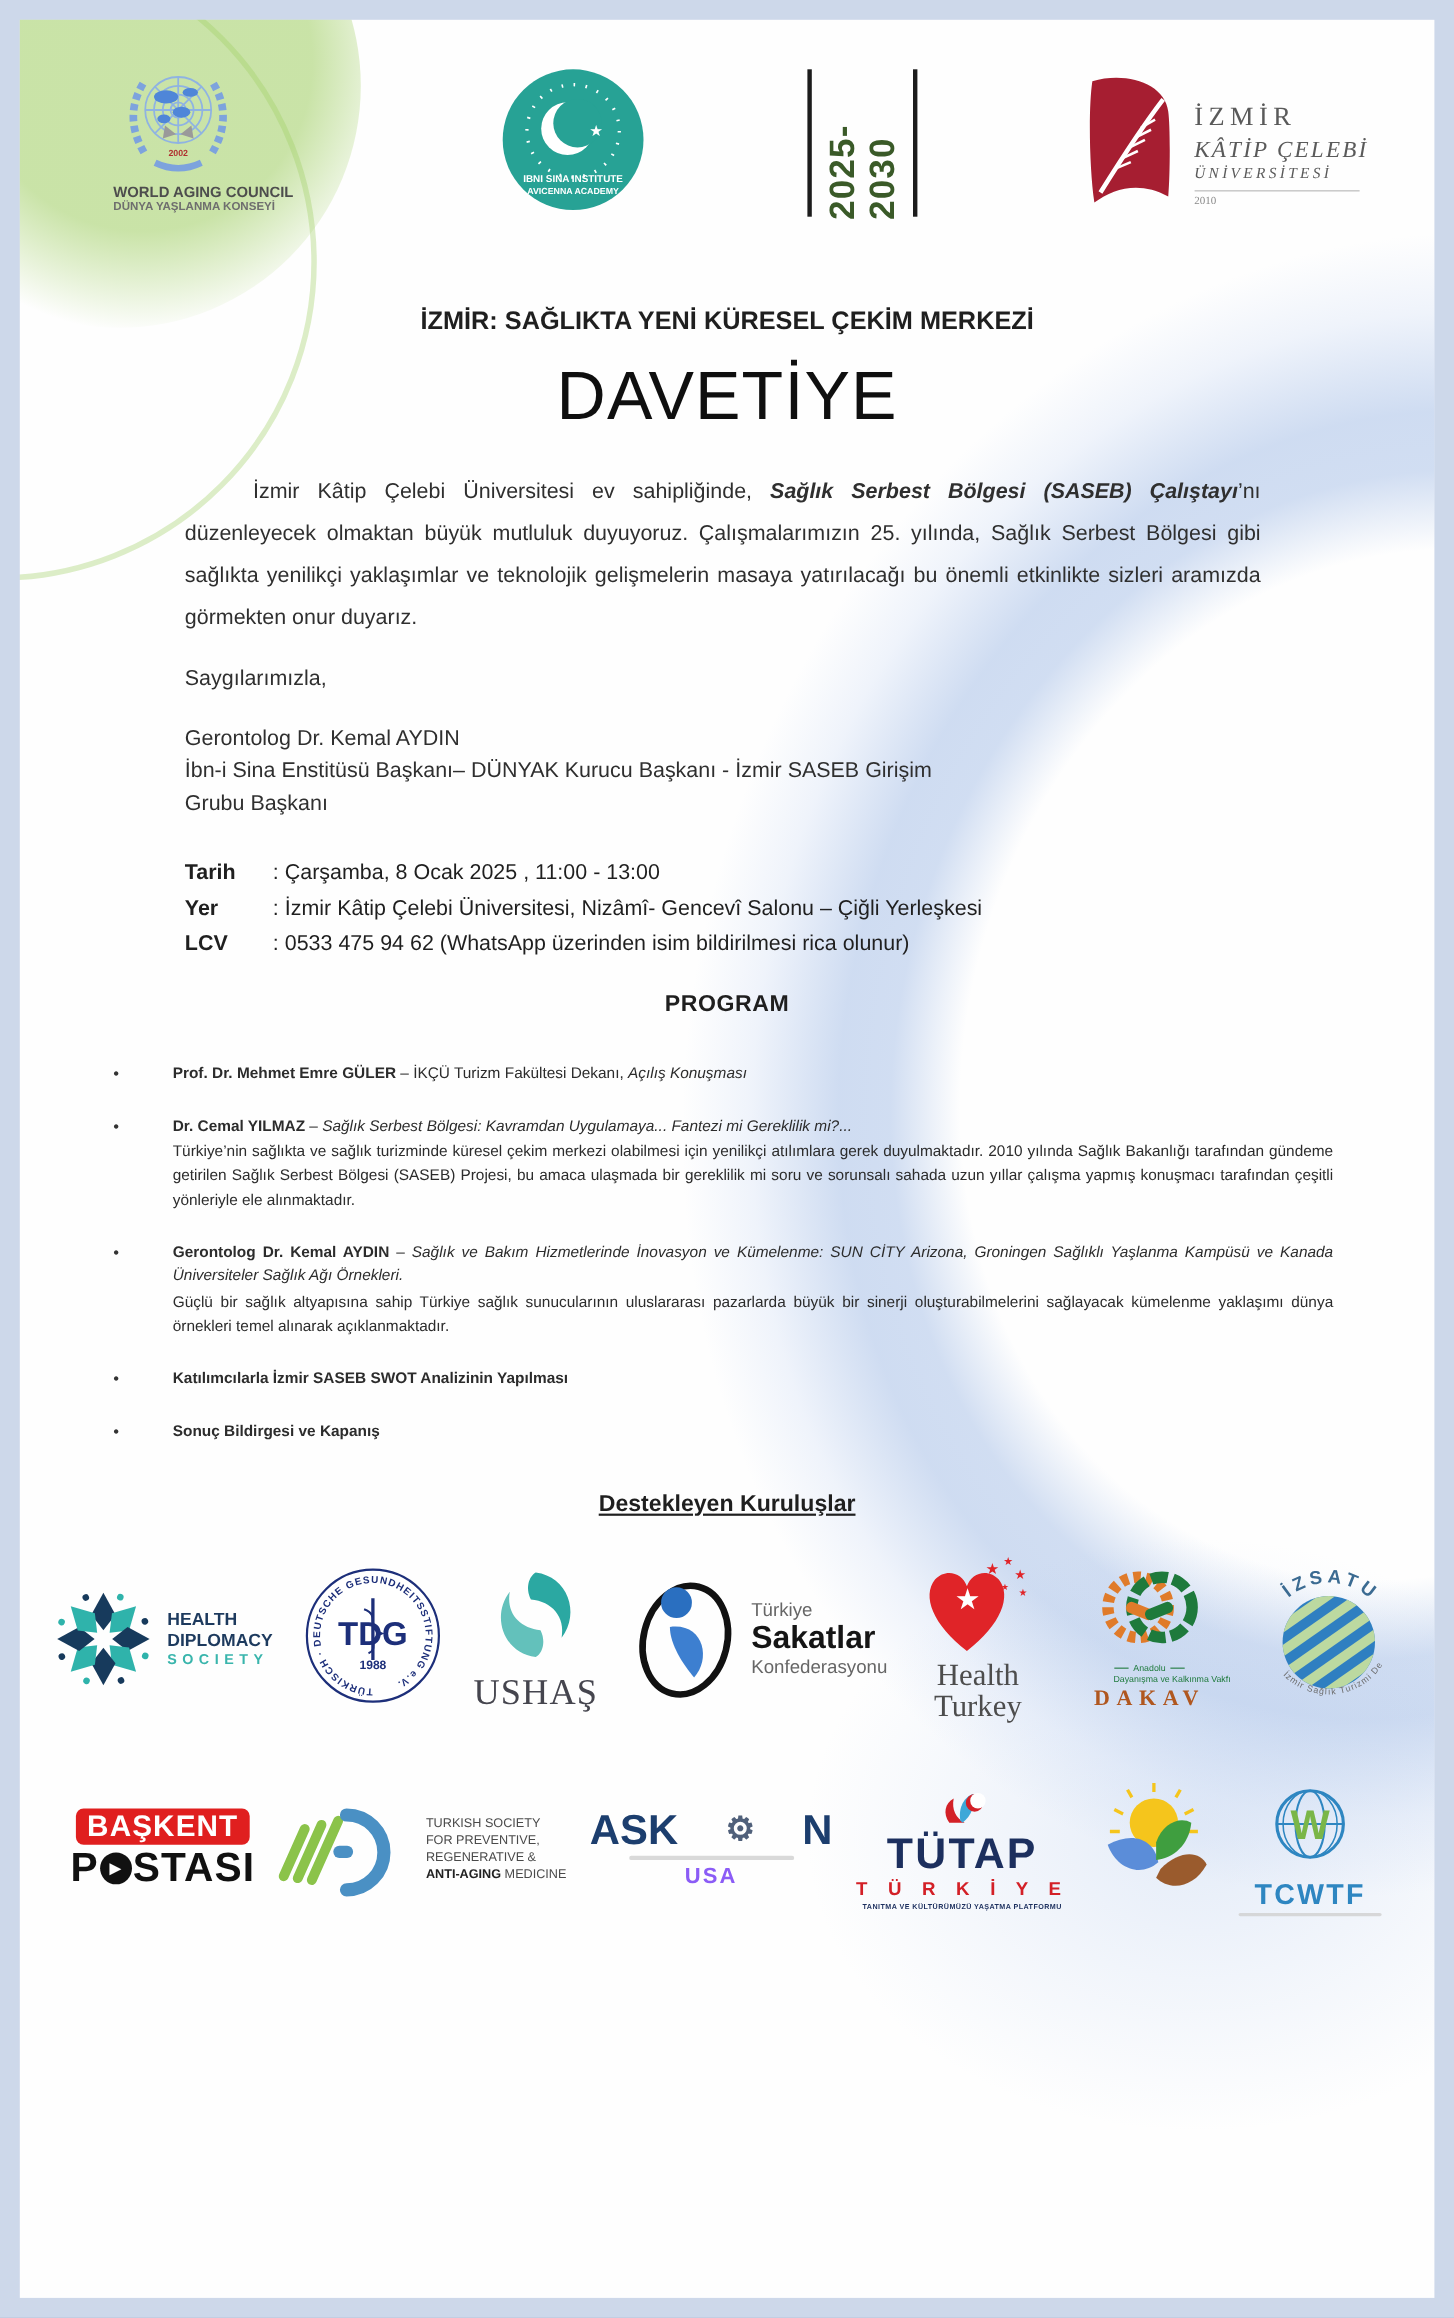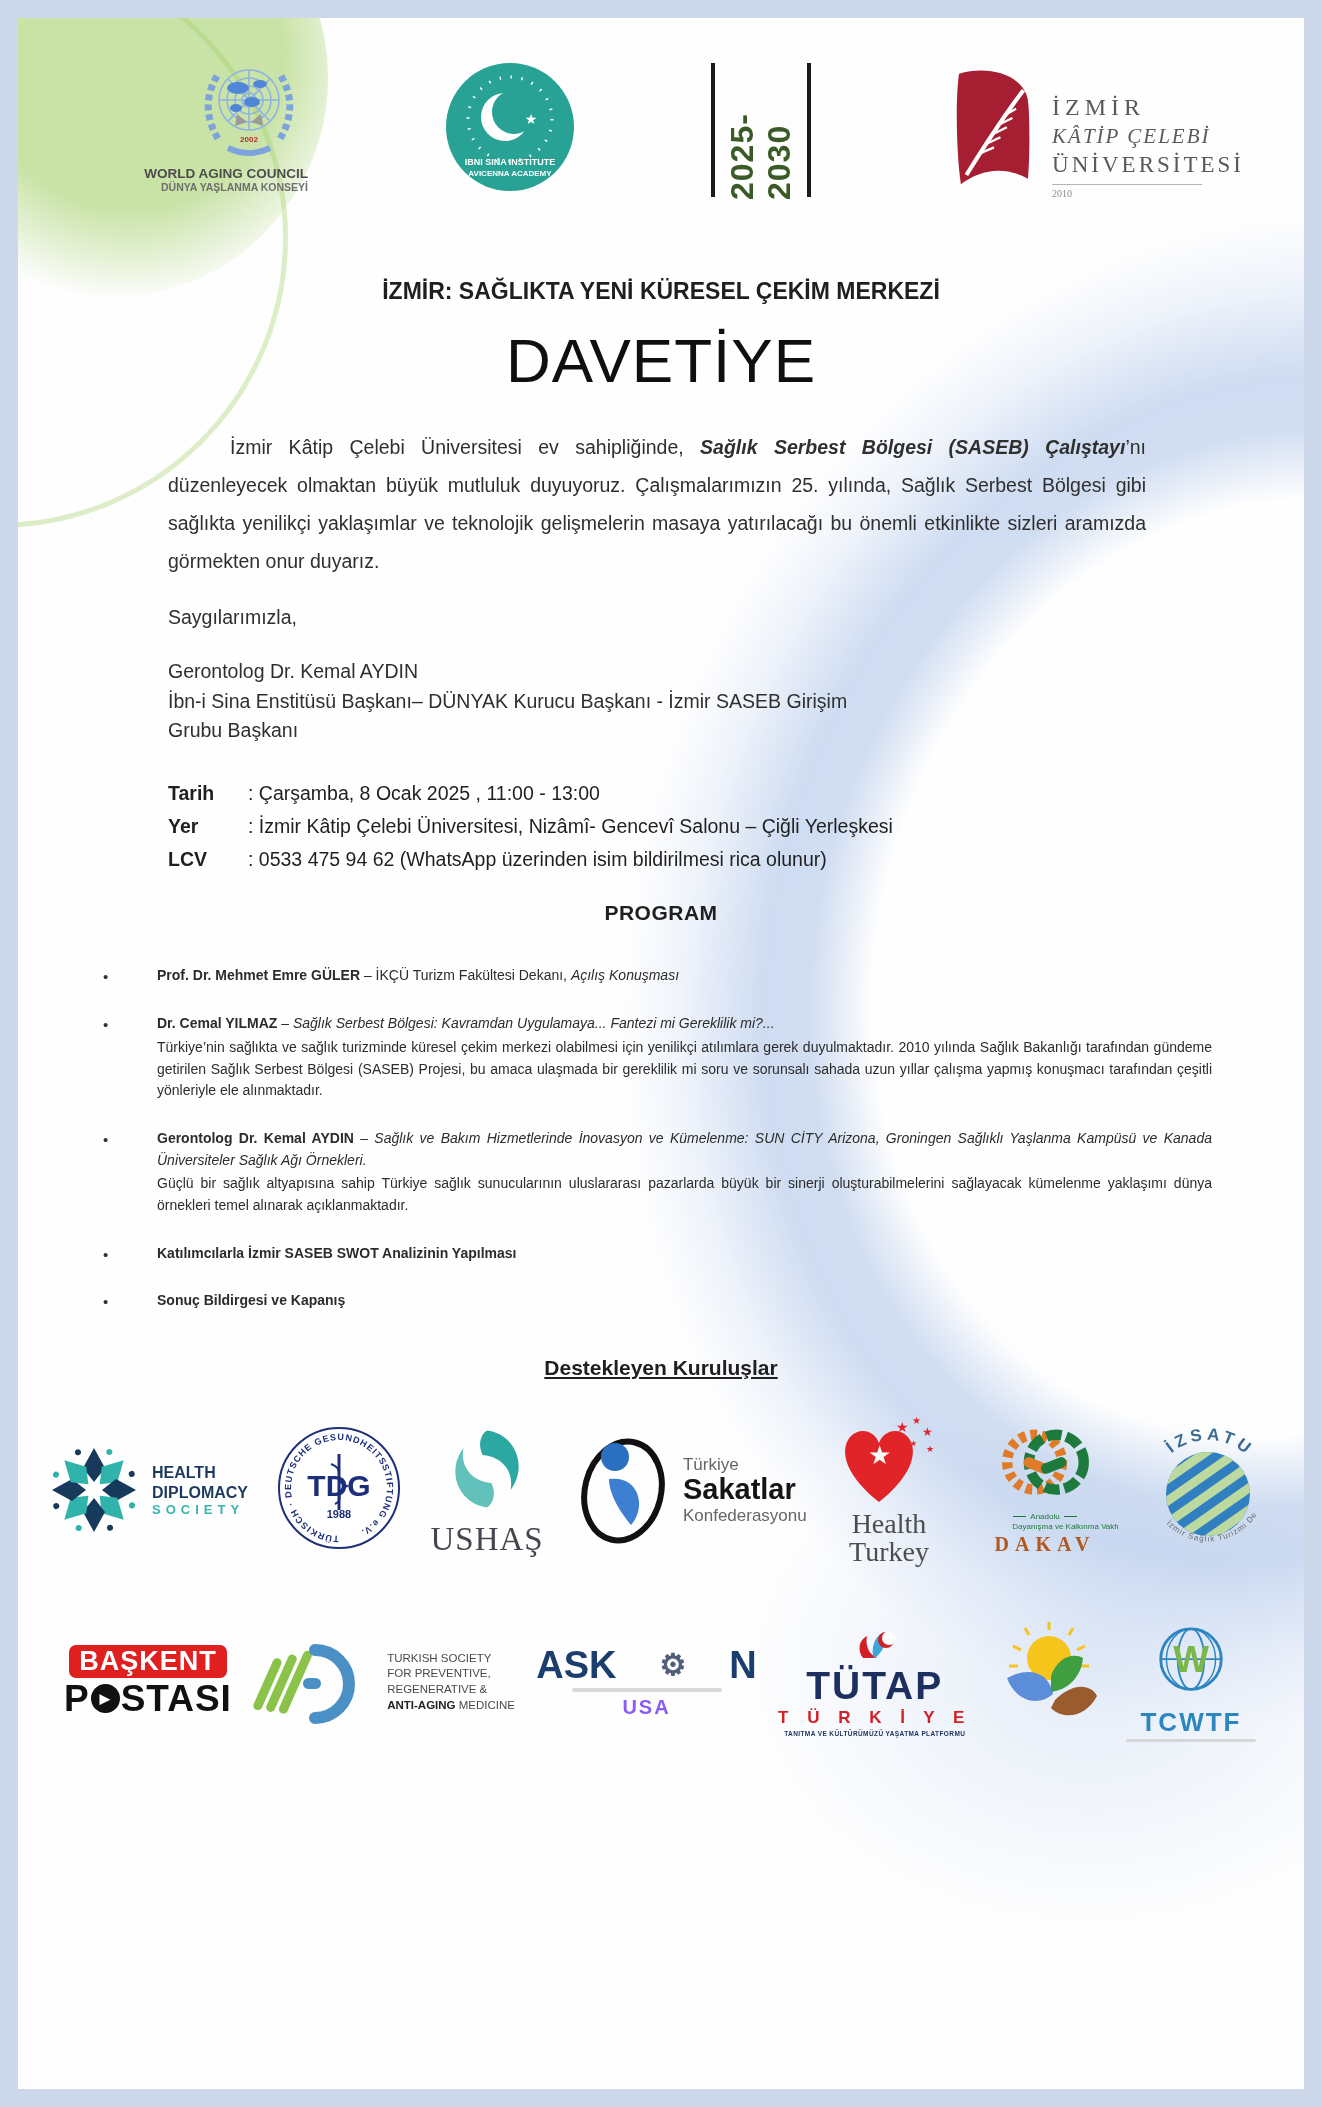--- a/index.html
+++ b/index.html
@@ -13,37 +13,37 @@
   .blue-swoosh{position:absolute;right:-760px;top:40px;width:1560px;height:1820px;border-radius:50%;
     transform:rotate(16deg);
     background:radial-gradient(closest-side, rgba(0,0,0,0) 52%, rgba(141,173,224,.40) 60%,
       rgba(141,173,224,.42) 66%, rgba(185,205,240,.22) 76%, rgba(0,0,0,0) 84%);}
   .blue-wash{position:absolute;right:-260px;top:1290px;width:950px;height:720px;border-radius:50%;
     background:radial-gradient(closest-side, rgba(170,195,235,.30), rgba(170,195,235,0) 75%);}
   .content{position:relative;z-index:2;}
 
   
   .logos{display:flex;align-items:flex-start;justify-content:space-between;margin:40px 60px 0 85px;}
-  .wac{width:205px;text-align:right;}
+  .wac{width:205px;text-align:left;}
   .wac-l1{font-size:13.5px;font-weight:bold;color:#4d4d4d;margin-top:2px;}
   .wac-l2{font-size:10.5px;font-weight:bold;color:#6e6e6e;}
   .eventblock{display:flex;gap:18px;margin-top:2px;align-items:center;}
   .period{display:flex;align-items:center;gap:9px;height:140px;}
   .pbar{width:4px;height:134px;background:#1c1c1c;}
   .period-text{writing-mode:vertical-rl;transform:rotate(180deg);font-size:32px;font-weight:bold;
     color:#3a5a28;letter-spacing:1px;}
   .saseb{text-align:center;color:#203864;width:250px;}
   .saseb-title{font-size:34px;font-weight:bold;letter-spacing:.5px;}
   .saseb-sub{font-size:20px;font-weight:bold;line-height:1.25;}
   .saseb-date{font-size:16.5px;font-weight:bold;margin-top:14px;}
   .ikcu{display:flex;gap:12px;margin-top:8px;align-items:flex-start;}
   .ikcu-text{font-family:"Liberation Serif",serif;color:#5a5a5a;line-height:1.3;padding-top:26px;}
   .ik1{font-size:24px;letter-spacing:5px;}
   .ik2{font-size:21px;letter-spacing:2px;font-style:italic;}
-  .ik3{font-size:23px;letter-spacing:3px;}
+  .ik3{font-size:14px;letter-spacing:3px;font-style:italic;}
   .ik-year{width:150px;border-top:1px solid #b5b5b5;color:#8a8a8a;font-size:10px;padding-top:2px;margin-top:4px;}
 
   
   .headline{text-align:center;font-weight:800;font-size:23px;color:#1f1f1f;margin-top:78px;}
   .maintitle{text-align:center;font-size:62px;color:#0f0f0f;margin-top:20px;letter-spacing:1px;}
   .intro{margin:32px 158px 0 150px;font-size:19.5px;line-height:1.95;text-align:justify;
     color:#2f2f2f;text-indent:62px;}
   .bi{font-weight:bold;font-style:italic;}
   .regards{margin:26px 0 0 150px;font-size:19.5px;color:#2f2f2f;}
   .signature{margin:28px 0 0 150px;font-size:19.5px;line-height:1.5;color:#2f2f2f;max-width:730px;}

